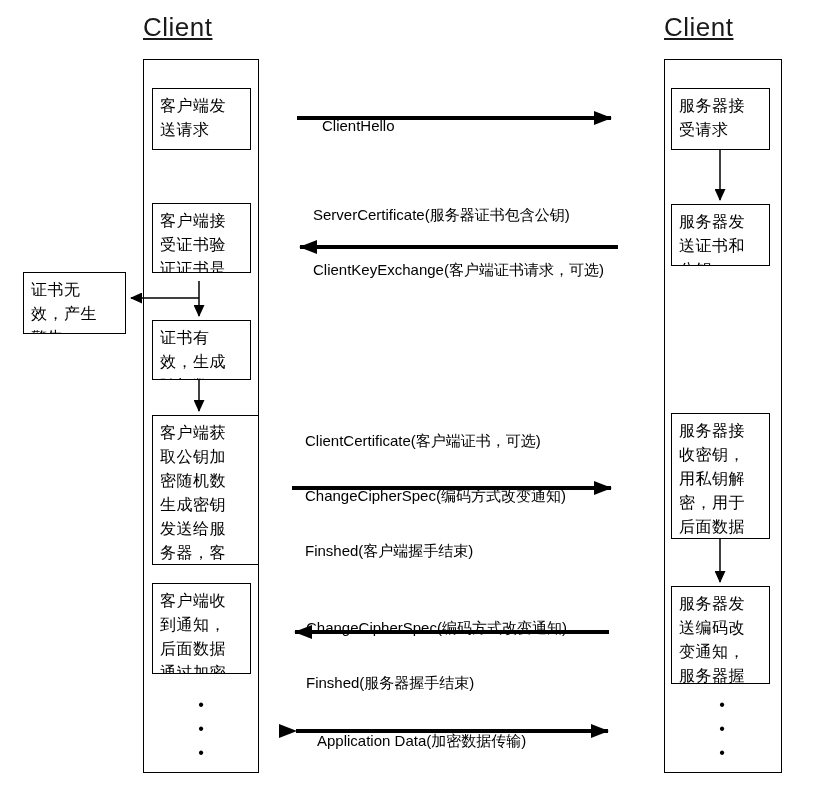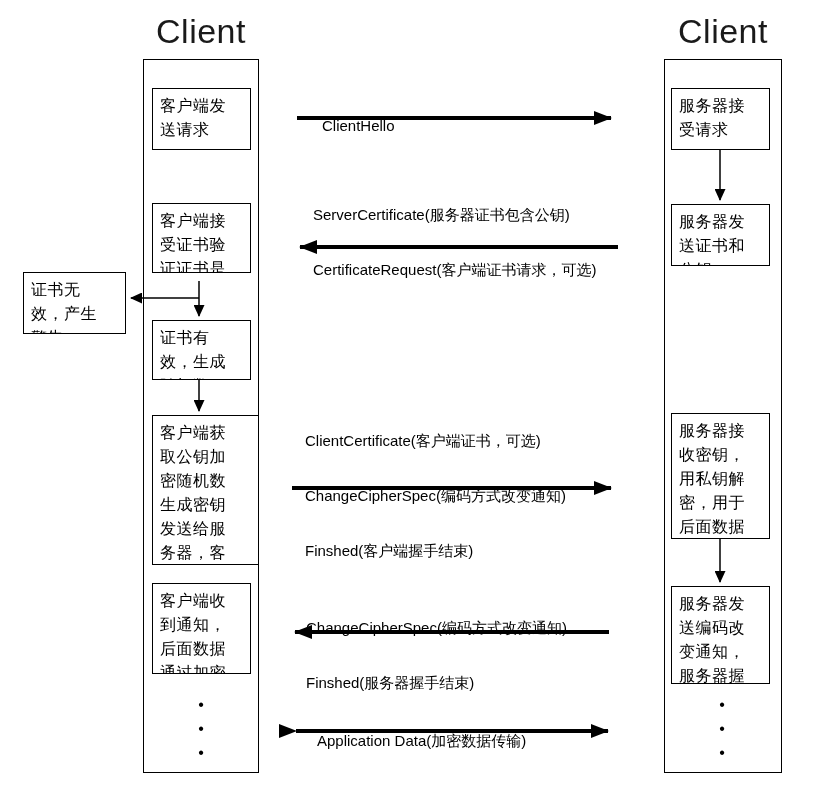--- a/index.html
+++ b/index.html
@@ -7,24 +7,24 @@
     position: relative;
     width: 830px;
     height: 795px;
     background: #ffffff;
     font-family: "Liberation Sans", sans-serif;
     color: #000000;
     overflow: hidden;
   }
   .abs { position: absolute; }
   .lane-title {
-    font-size: 34px;
-    text-align: center;
+    font-size: 26px;
     color: #1a1a1a;
     letter-spacing: 0.5px;
+    text-decoration: underline;
   }
   .lane {
     border: 1.5px solid #000000;
     background: #ffffff;
     box-sizing: border-box;
   }
   .node {
     border: 1.5px solid #000000;
     background: #ffffff;
     box-sizing: border-box;
@@ -70,21 +70,21 @@
 
   <div class="abs node" style="left:671px; top:88px;  width:99px; height:62px;">服务器接受请求</div>
   <div class="abs node" style="left:671px; top:204px; width:99px; height:62px;">服务器发送证书和公钥</div>
   <div class="abs node" style="left:671px; top:413px; width:99px; height:126px;">服务器接收密钥，用私钥解密，用于后面数据发送加密</div>
   <div class="abs node" style="left:671px; top:586px; width:99px; height:98px;">服务器发送编码改变通知，服务器握手结束</div>
 
   <div class="abs msg" style="left:322px; top:82px;">ClientHello</div>
 
   <div class="abs" style="left:313px; top:171px;">
     <div class="msg">ServerCertificate(服务器证书包含公钥)</div>
-    <div class="msg">CertificateRequest(客户端证书请求，可选)</div>
+    <div class="msg">ClientKeyExchange(客户端证书请求，可选)</div>
   </div>
 
   <div class="abs" style="left:305px; top:397px;">
     <div class="msg">ClientCertificate(客户端证书，可选)</div>
     <div class="msg">ChangeCipherSpec(编码方式改变通知)</div>
     <div class="msg">Finshed(客户端握手结束)</div>
   </div>
 
   <div class="abs" style="left:306px; top:584px;">
     <div class="msg">ChangeCipherSpec(编码方式改变通知)</div>

